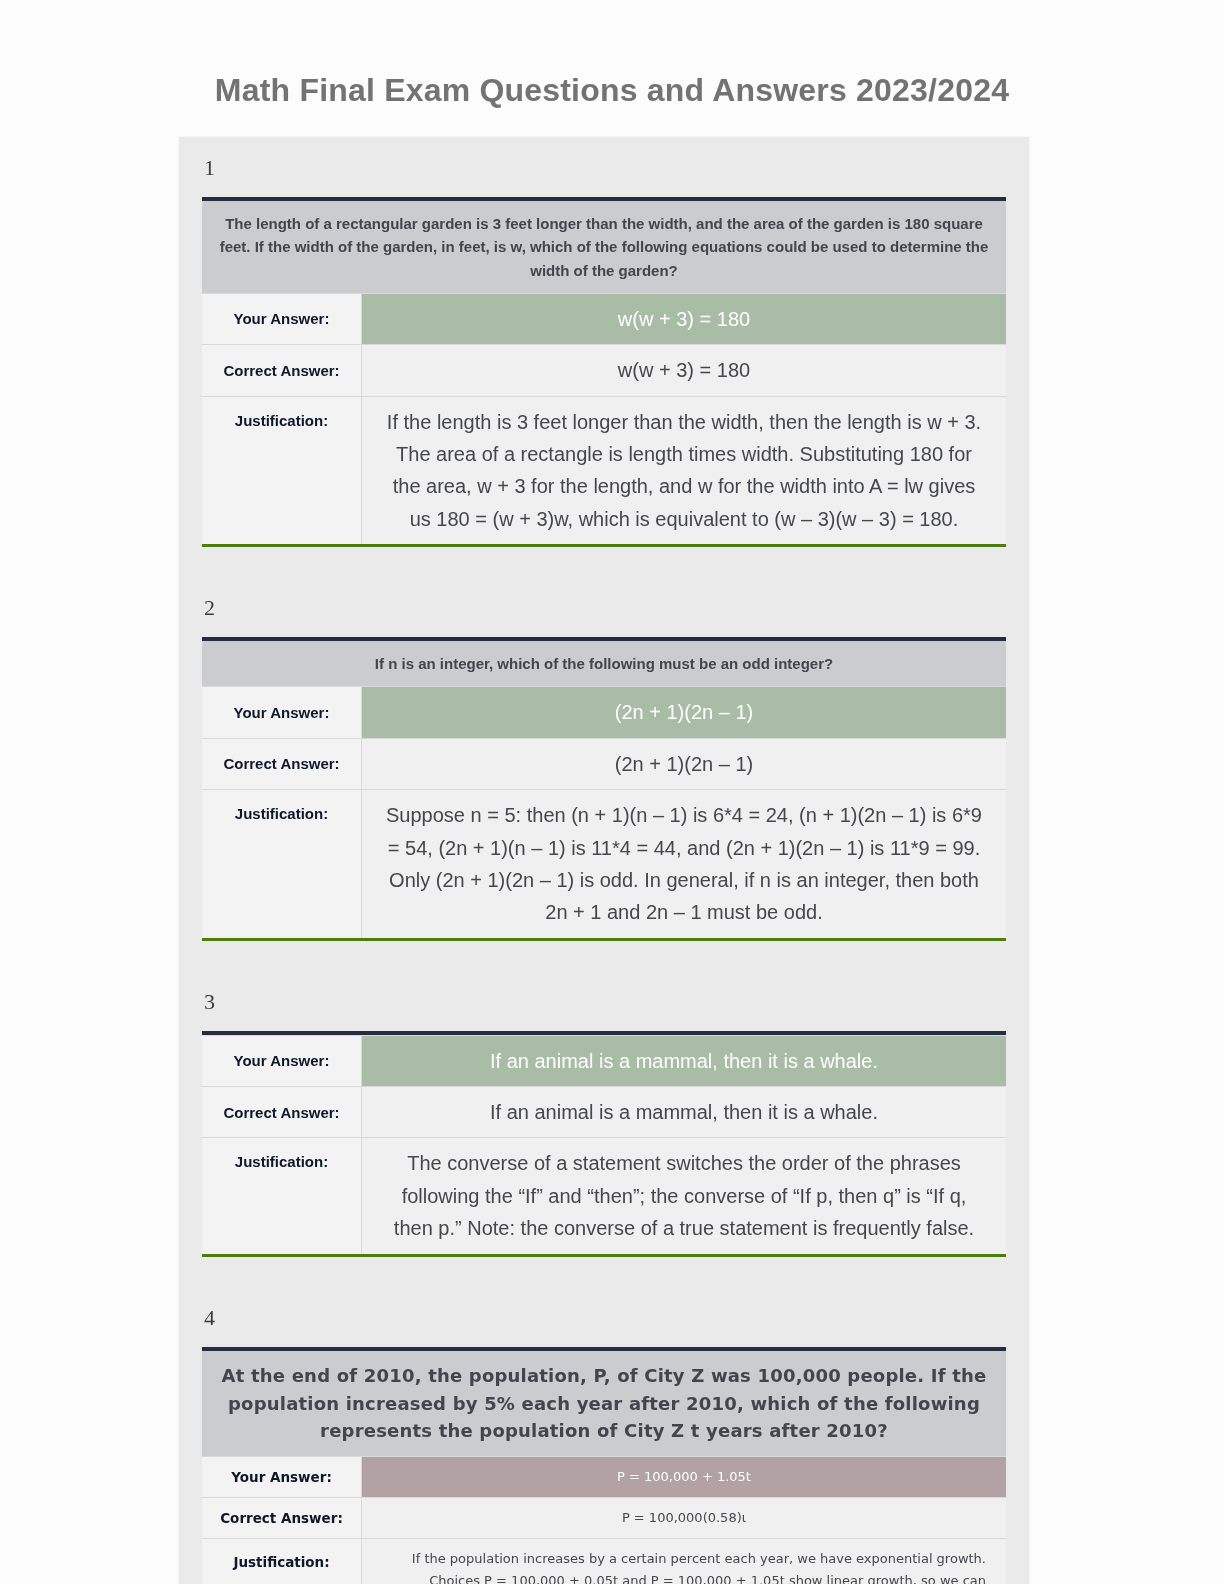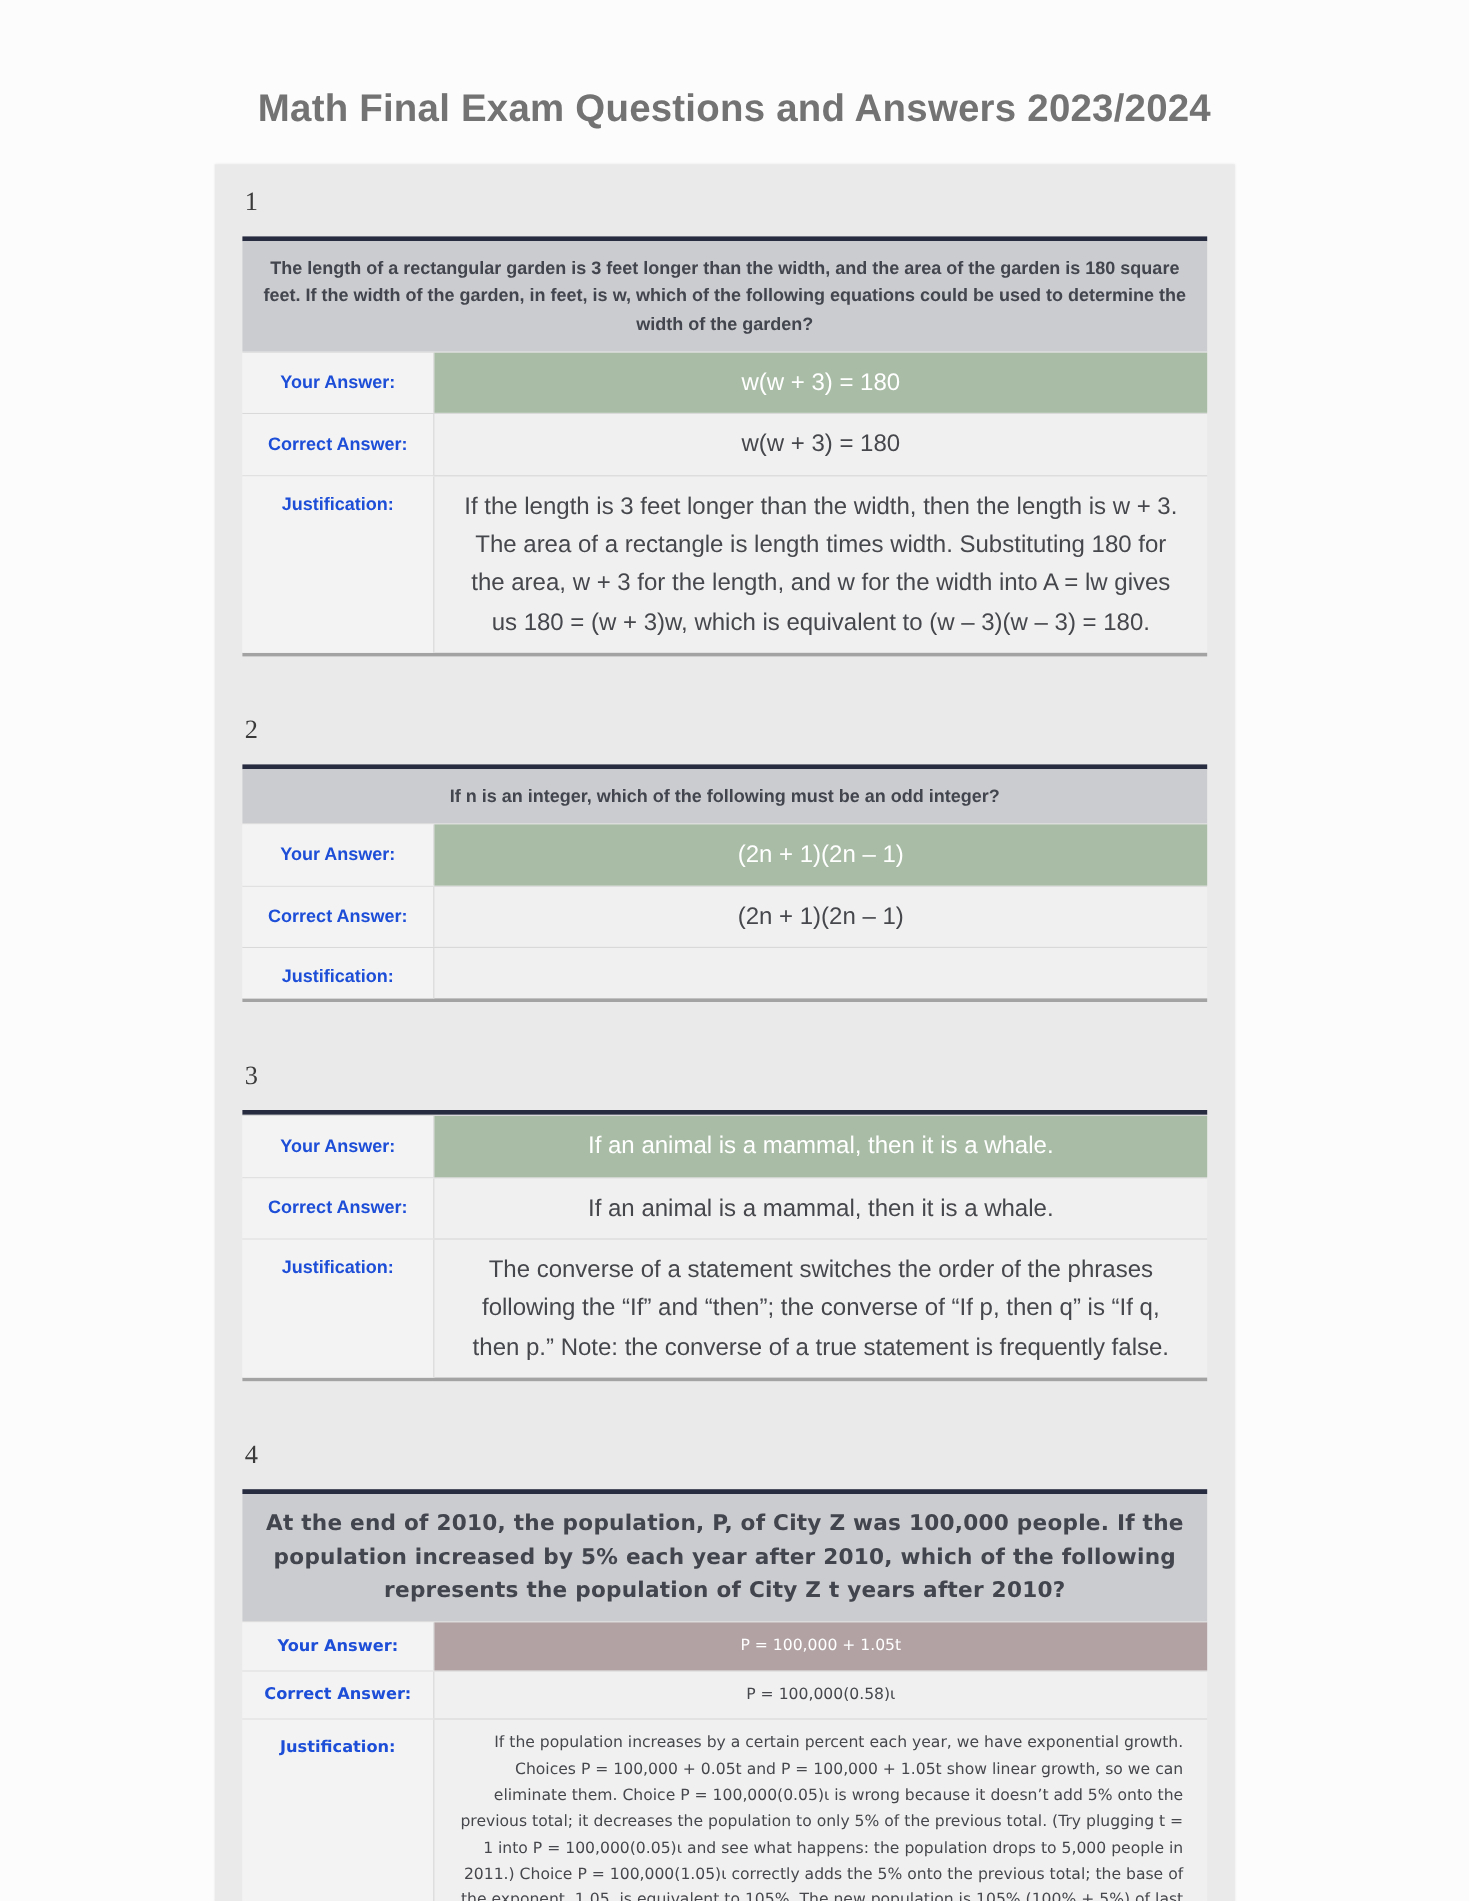--- a/index.html
+++ b/index.html
@@ -28,42 +28,42 @@
   .q-block { margin-bottom: 48px; }
   .q-block:last-child { margin-bottom: 0; }
   .q-number {
     font-family: "Liberation Serif", serif;
     font-size: 22px;
     color: #3b3b3b;
     margin: 2px 0 16px 2px;
   }
   .q-table {
     border-top: 4px solid #272c40;
-    border-bottom: 3px solid #a3a3a3;
+    border-bottom: 3px solid #4d7c0f;
     background: #f0f0f0;
   }
   .q-header {
     background: #cbccd0;
     color: #42454d;
     font-weight: bold;
     font-size: 15px;
     text-align: center;
     padding: 11px 16px;
     line-height: 1.55;
   }
   .t-row {
     display: grid;
     grid-template-columns: 160px 1fr;
     border-top: 1px solid #d9d9d9;
   }
   .t-label {
     background: #f3f3f3;
     font-weight: bold;
     font-size: 15px;
-    color: #1d4ed8;
+    color: #0f172a;
     display: flex;
     align-items: center;
     justify-content: center;
     border-right: 1px solid #d9d9d9;
     padding: 10px 6px;
     text-align: center;
   }
   .t-row.justification .t-label { align-items: flex-start; padding-top: 15px; }
   .t-value {
     display: flex;
@@ -115,20 +115,21 @@
       <div class="t-row">
         <div class="t-label">Your Answer:</div>
         <div class="t-value answer-value" data-status="correct">(2n + 1)(2n – 1)</div>
       </div>
       <div class="t-row">
         <div class="t-label">Correct Answer:</div>
         <div class="t-value">(2n + 1)(2n – 1)</div>
       </div>
       <div class="t-row justification">
         <div class="t-label">Justification:</div>
+        <div class="t-value">Suppose n = 5: then (n + 1)(n – 1) is 6*4 = 24, (n + 1)(2n – 1) is 6*9 = 54, (2n + 1)(n – 1) is 11*4 = 44, and (2n + 1)(2n – 1) is 11*9 = 99. Only (2n + 1)(2n – 1) is odd. In general, if n is an integer, then both 2n + 1 and 2n – 1 must be odd.</div>
       </div>
     </div>
   </div>
 
   <div class="q-block">
     <div class="q-number">3</div>
     <div class="q-table">
       <div class="t-row">
         <div class="t-label">Your Answer:</div>
         <div class="t-value answer-value" data-status="correct">If an animal is a mammal, then it is a whale.</div>

